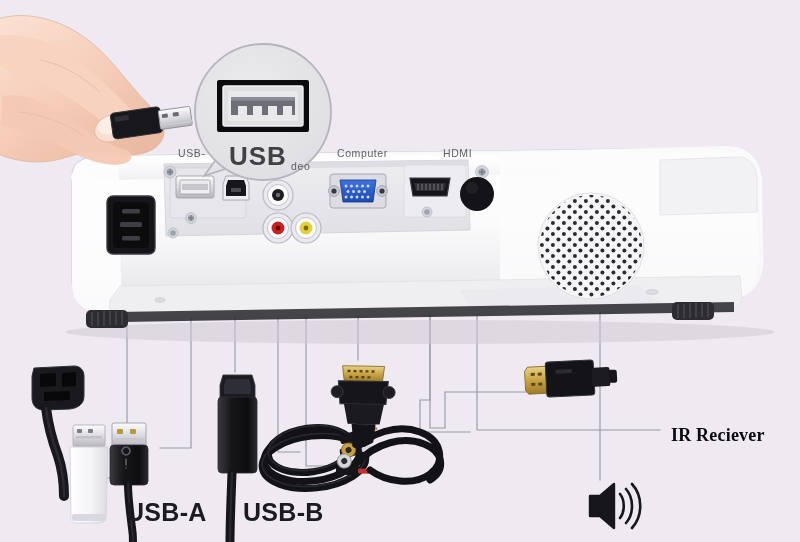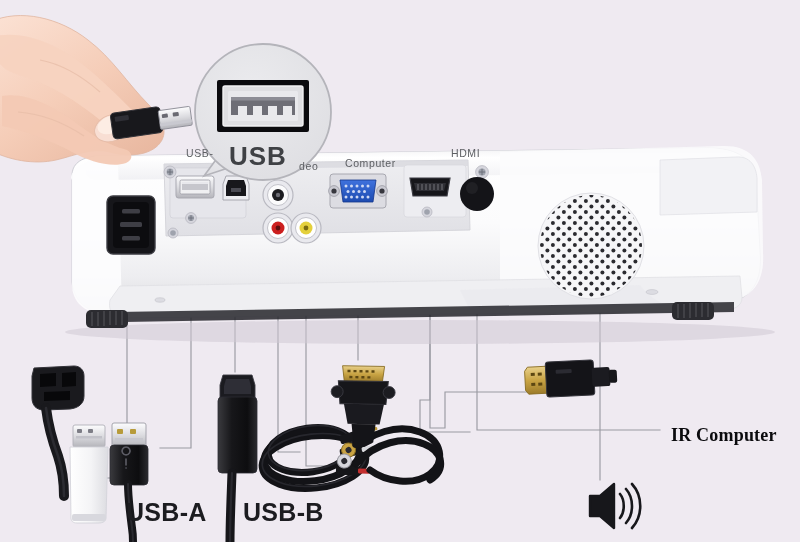--- a/index.html
+++ b/index.html
@@ -17,21 +17,20 @@
 
   
   .portlabel{
     position:absolute;
     font-family:"Liberation Sans", sans-serif;
     font-size:10.5px;
     color:#5d5f63;
     letter-spacing:.6px;
     white-space:nowrap;
     user-select:none;
-    margin-left:8px;
   }
   .bottomlabel{
     position:absolute;
     font-family:"Liberation Sans", sans-serif;
     font-size:25px;
     font-weight:600;
     color:#1c1c20;
     letter-spacing:.3px;
     white-space:nowrap;
   }
@@ -514,27 +513,27 @@
           <rect x="268" y="106" width="9" height="9"></rect>
           <rect x="283" y="106" width="9" height="9"></rect>
         </g>
       </g>
     </svg>
     <div class="callout-text" style="left:229px;top:141px;">USB</div>
   </div>
 
   <div class="portlabel" style="left:178px;top:147px;">USB-</div>
   <div class="portlabel" style="left:291px;top:160px;">deo</div>
-  <div class="portlabel" style="left:337px;top:157px;">Computer</div>
+  <div class="portlabel" style="left:337px;top:147px;">Computer</div>
   <div class="portlabel" style="left:411px;top:147px;padding-left:32px;">HDMI</div>
 
   <div class="bottomlabel" style="left:126px;top:498px;">USB-A</div>
   <div class="bottomlabel" style="left:243px;top:498px;">USB-B</div>
 
-  <div class="irlabel" style="left:671px;top:425px;">IR Computer</div>
+  <div class="irlabel" style="left:671px;top:425px;">IR Reciever</div>
 
   <div class="layer" style="pointer-events:none;">
     <svg class="svgfull" viewBox="0 0 800 542">
       <g fill="none" stroke="#17171b">
         <path d="M590,496 L590,516 L600,516 L614,528 L614,484 L600,496 Z" fill="#17171b" stroke="#17171b" stroke-width="2.4" stroke-linejoin="round"></path>
         <path d="M620,494 C625,500 625,512 620,518" stroke-width="2.6" stroke-linecap="round"></path>
         <path d="M626,489 C634,498 634,514 626,523" stroke-width="2.6" stroke-linecap="round"></path>
         <path d="M632,484 C643,496 643,516 632,528" stroke-width="2.6" stroke-linecap="round"></path>
       </g>
     </svg>

